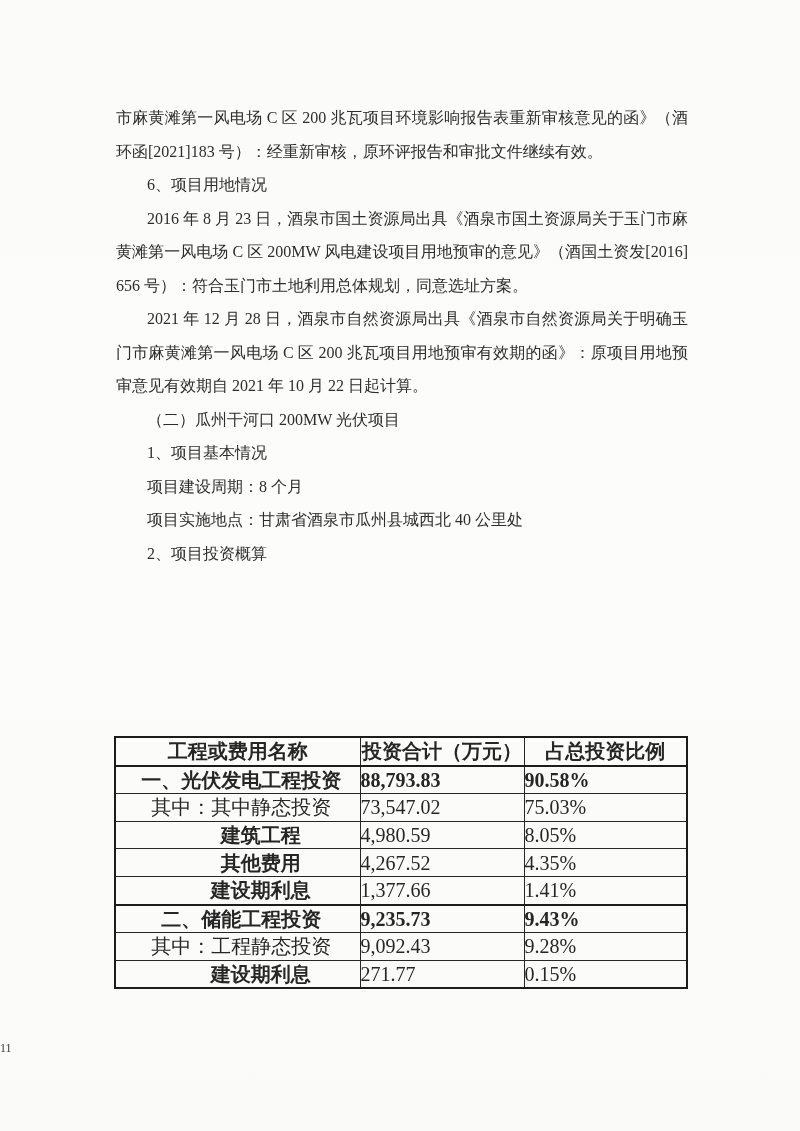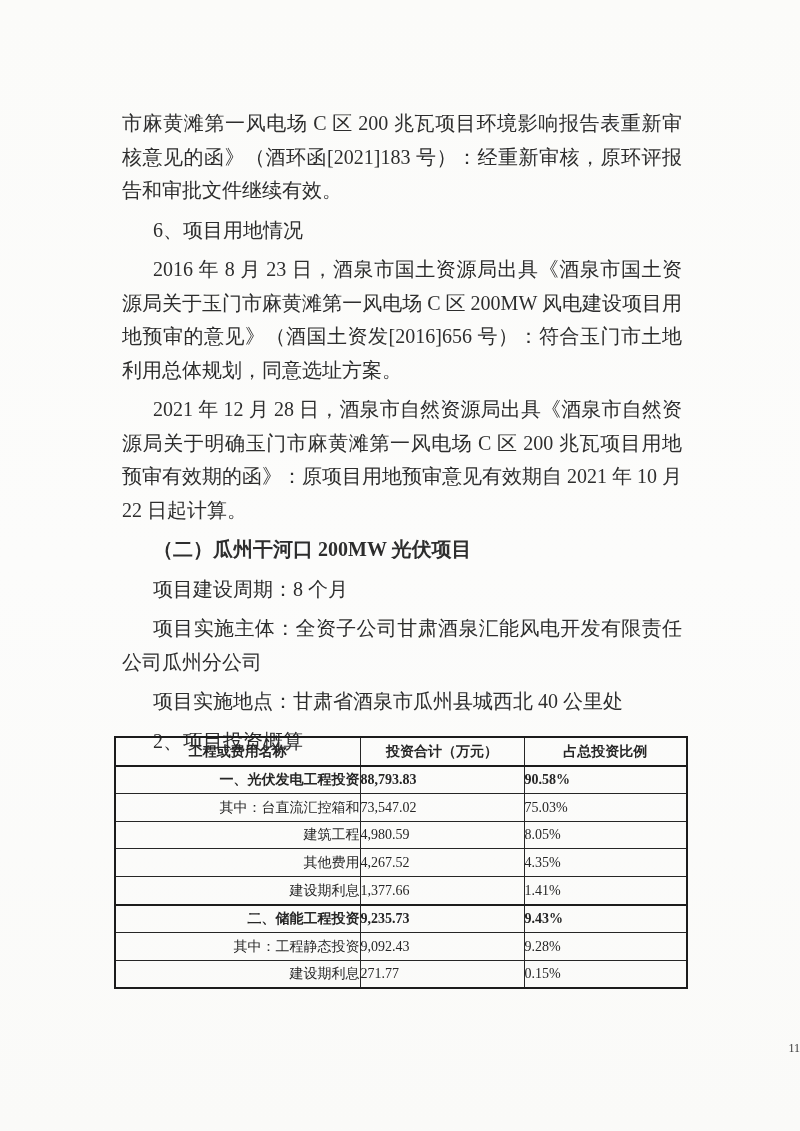--- a/index.html
+++ b/index.html
@@ -20,85 +20,85 @@
     inset: 0;
     background: linear-gradient(180deg, #fbfbf9 0%, #fcfcfb 50%, #fafaf8 100%);
   }
   .doc-body {
     position: absolute;
     left: 116px;
     top: 101px;
     width: 572px;
   }
   .para {
-    font-size: 20px;
+    font-size: 16px;
     line-height: 33.5px;
     text-align: justify;
-    margin: 6px;
+    margin: 0;
     word-break: break-all;
   }
   .para.indent { text-indent: 31px; }
-  .para.bold   { font-weight: bold; }
+  .para.bold   { font-weight: normal; }
 
   .table-wrap {
     position: absolute;
     left: 114px;
     top: 736px;
   }
   table.invest {
     border-collapse: collapse;
     table-layout: fixed;
     width: 572px;
-    font-size: 14px;
+    font-size: 20px;
     color: #262626;
   }
   table.invest td, table.invest th {
     border: 1px solid #262626;
     height: 26.6px;
     padding: 0;
     line-height: 1.1;
     vertical-align: middle;
     overflow: hidden;
     white-space: nowrap;
   }
   table.invest { border: 2px solid #1c1c1c; }
   table.invest tr.head th {
     font-weight: bold;
     text-align: center;
     border-bottom: 2px solid #1c1c1c;
   }
-  table.invest td.name { text-align: right; padding-left: 7px; }
-  table.invest td.name.sub { padding-left: 46px; }
+  table.invest td.name { text-align: center; padding-left: 7px; }
+  table.invest td.name.sub { padding-left: 46px; font-weight: bold; }
   table.invest td.num  { text-align: left; padding-right: 9px; }
   table.invest tr.bold td { font-weight: bold; }
   table.invest tr.section td { border-top: 2px solid #1c1c1c; }
 
   .page-number {
     position: absolute;
     top: 1041px;
     left: 0;
     width: 800px;
-    text-align: right;
+    text-align: left;
     font-size: 12px;
     color: #3a3a3a;
   }
 </style>
 </head>
 <body>
 
 <div class="doc-page">
 
   <div class="doc-body">
     <p class="para">市麻黄滩第一风电场 C 区 200 兆瓦项目环境影响报告表重新审核意见的函》（酒环函[2021]183 号）：经重新审核，原环评报告和审批文件继续有效。</p>
     <p class="para indent">6、项目用地情况</p>
     <p class="para indent">2016 年 8 月 23 日，酒泉市国土资源局出具《酒泉市国土资源局关于玉门市麻黄滩第一风电场 C 区 200MW 风电建设项目用地预审的意见》（酒国土资发[2016]656 号）：符合玉门市土地利用总体规划，同意选址方案。</p>
     <p class="para indent">2021 年 12 月 28 日，酒泉市自然资源局出具《酒泉市自然资源局关于明确玉门市麻黄滩第一风电场 C 区 200 兆瓦项目用地预审有效期的函》：原项目用地预审意见有效期自 2021 年 10 月 22 日起计算。</p>
     <p class="para indent bold">（二）瓜州干河口 200MW 光伏项目</p>
+    <p class="para indent">1、项目基本情况</p>
     <p class="para indent">项目建设周期：8 个月</p>
-    <p class="para indent">项目实施主体：全资子公司甘肃酒泉汇能风电开发有限责任公司瓜州分公司</p>
     <p class="para indent">项目实施地点：甘肃省酒泉市瓜州县城西北 40 公里处</p>
     <p class="para indent">2、项目投资概算</p>
   </div>
 
   <div class="table-wrap">
     <table class="invest">
       <colgroup>
         <col style="width:245px">
         <col style="width:164px">
         <col style="width:163px">
@@ -108,21 +108,21 @@
           <th>工程或费用名称</th>
           <th>投资合计（万元）</th>
           <th>占总投资比例</th>
         </tr>
         <tr class="bold">
           <td class="name">一、光伏发电工程投资</td>
           <td class="num">88,793.83</td>
           <td class="num">90.58%</td>
         </tr>
         <tr>
-          <td class="name">其中：台直流汇控箱和</td>
+          <td class="name">其中：其中静态投资</td>
           <td class="num">73,547.02</td>
           <td class="num">75.03%</td>
         </tr>
         <tr>
           <td class="name sub">建筑工程</td>
           <td class="num">4,980.59</td>
           <td class="num">8.05%</td>
         </tr>
         <tr>
           <td class="name sub">其他费用</td>

